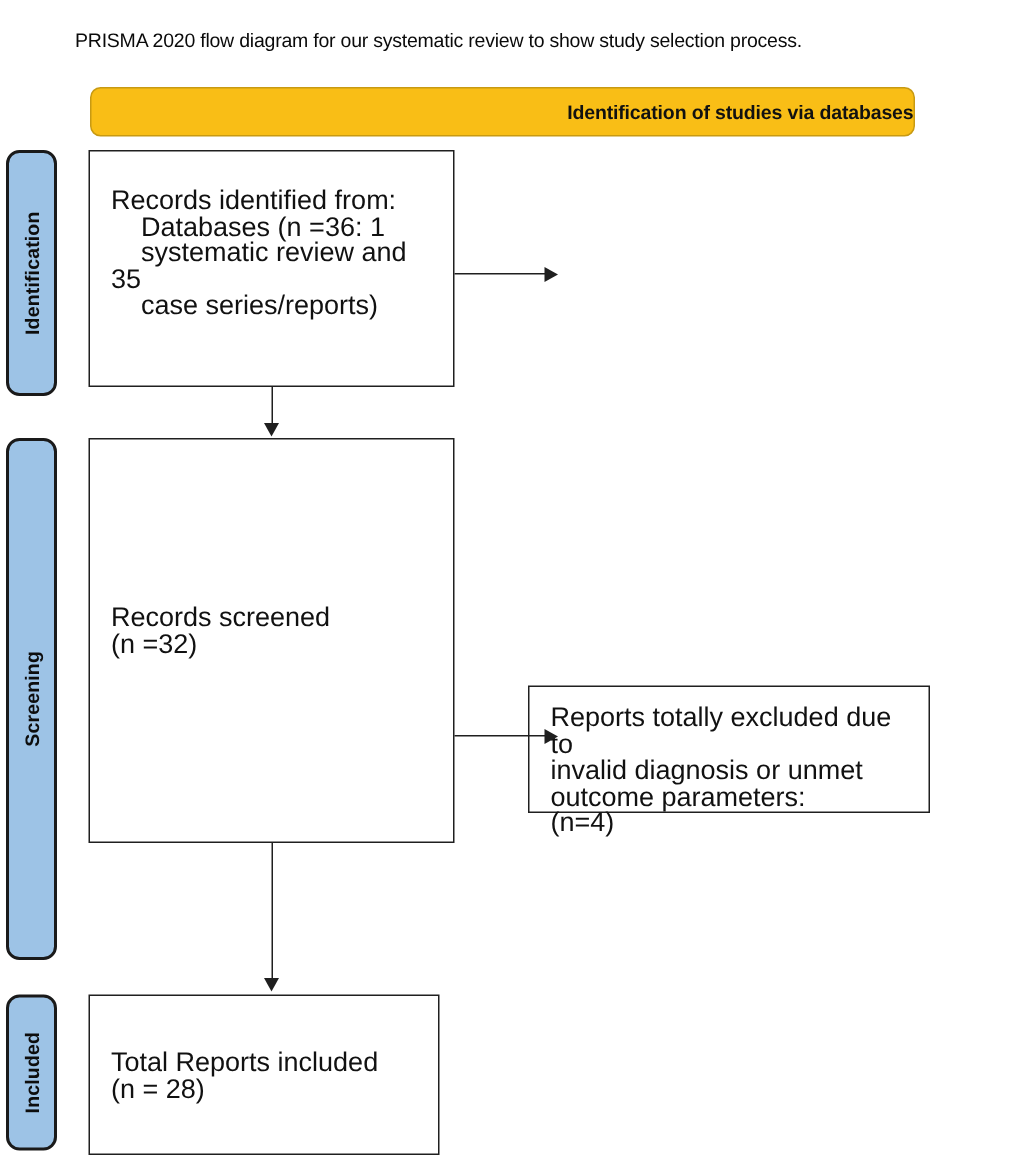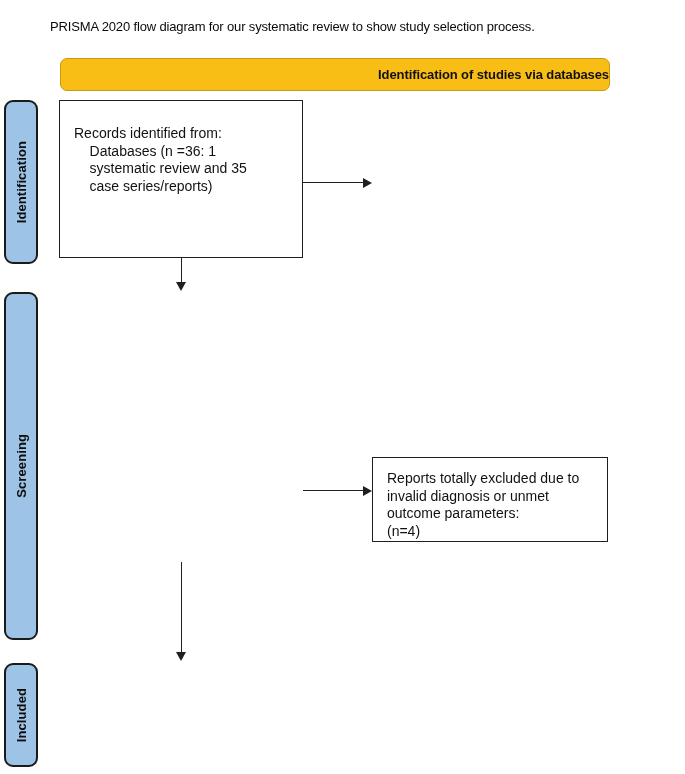--- a/index.html
+++ b/index.html
@@ -83,37 +83,37 @@
     position: absolute;
     background: #ffffff;
     border: 1.6px solid #1f1f1f;
     box-sizing: border-box;
     padding: 0;
   }
   .box-text {
     position: absolute;
     left: 14px;
     right: 8px;
-    font-size: 14px;
+    font-size: 18px;
     line-height: 17.6px;
     color: #111111;
     white-space: pre-wrap;
   }
   .box-text .ital { font-style: italic; }
 
   #box-identified { left: 59px;  top: 100px; width: 244px; height: 158px; }
   #box-identified .box-text { top: 24px; }
 
   #box-removed    { left: 372px; top: 100px; width: 238px; height: 158px; }
   #box-removed .box-text { top: 17px; }
 
   #box-screened   { left: 59px;  top: 292px; width: 244px; height: 270px; }
   #box-screened .box-text { top: 110px; }
 
-  #box-excluded   { left: 372px; top: 457px; width: 236px; height: 85px; }
+  #box-excluded   { left: 352px; top: 457px; width: 268px; height: 85px; }
   #box-excluded .box-text { top: 12px; }
 
   #box-included   { left: 59px;  top: 663px; width: 234px; height: 107px; }
   #box-included .box-text { top: 36px; }
   .line-h {
     position: absolute;
     height: 0;
     border-top: 1.4px solid #1f1f1f;
   }
   .line-v {
@@ -170,28 +170,36 @@
   </div>
 
   <div class="box" id="box-identified">
     <div class="box-text">Records identified from:
     Databases (n =36: 1
     systematic review and 35
     case series/reports)</div>
   </div>
 
 
+  <div class="box" id="box-screened">
+    <div class="box-text">Records screened
+(n =32)</div>
+  </div>
 
   <div class="box" id="box-excluded">
     <div class="box-text">Reports totally excluded due to
 invalid diagnosis or unmet
 outcome parameters:
 (n=4)</div>
   </div>
 
+  <div class="box" id="box-included">
+    <div class="box-text">Total Reports included
+(n = 28)</div>
+  </div>
 
   <div class="line-h" id="conn-ident-removed-line"></div>
   <div class="arrow-right" id="conn-ident-removed-head"></div>
 
   <div class="line-v" id="conn-ident-screened-line"></div>
   <div class="arrow-down" id="conn-ident-screened-head"></div>
 
   <div class="line-h" id="conn-screened-excluded-line"></div>
   <div class="arrow-right" id="conn-screened-excluded-head"></div>
 

